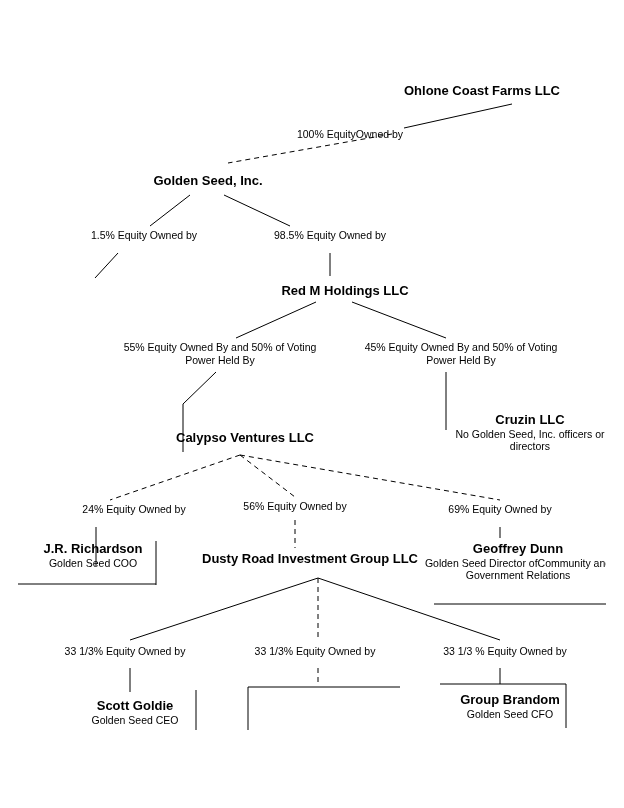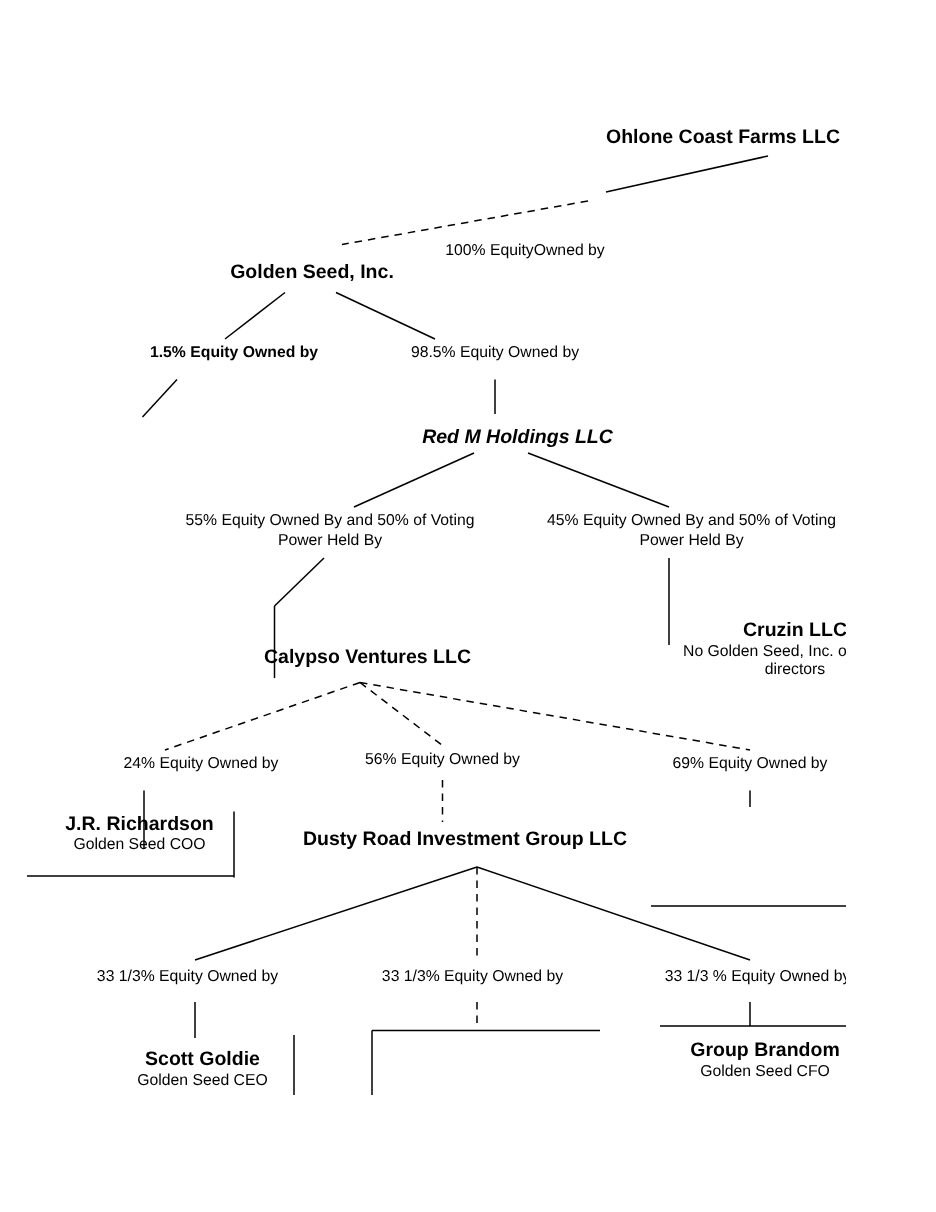--- a/index.html
+++ b/index.html
@@ -10,20 +10,21 @@
   body {
     font-family: "Liberation Sans", sans-serif;
     color: #000000;
   }
   #page {
     position: relative;
     width: 564px;
     height: 808px;
     overflow: hidden;
     background: #ffffff;
+    padding-left: 42px;
   }
   #lines {
     position: absolute;
     left: 0;
     top: 0;
     width: 624px;
     height: 808px;
     pointer-events: none;
   }
   .node {
@@ -47,32 +48,32 @@
     line-height: 1.25;
     white-space: nowrap;
   }
   .edge-label.multi {
     white-space: normal;
   }
   
   #n-ohlone   { left: 372px; top: 83px;  width: 220px; }
   #n-golden   { left: 108px; top: 173px; width: 200px; }
   #n-other    { left: 20px;  top: 283px; width: 200px; }
-  #n-redm     { left: 250px; top: 283px; width: 190px; font-style: italic; }
+  #n-redm     { left: 250px; top: 283px; width: 190px; }
   #n-calypso  { left: 130px; top: 430px; width: 230px; }
   #n-cruzin   { left: 440px; top: 412px; width: 180px; }
   #n-jr       { left: 13px;  top: 541px; width: 160px; }
   #n-dusty    { left: 160px; top: 551px; width: 300px; }
   #n-geoffrey { left: 418px; top: 541px; width: 200px; }
   #n-scott    { left: 40px;  top: 698px; width: 190px; }
   #n-chris    { left: 232px; top: 698px; width: 190px; }
   #n-neil     { left: 420px; top: 692px; width: 180px; }
 
-  #l-100   { left: 250px; top: 128px; width: 200px; margin-top: 33px; }
-  #l-15    { left: 56px;  top: 229px; width: 200px; font-weight: bold; }
+  #l-100   { left: 250px; top: 128px; width: 200px; }
+  #l-15    { left: 44px;  top: 229px; width: 200px; }
   #l-985   { left: 225px; top: 229px; width: 210px; }
   #l-55    { left: 120px; top: 341px; width: 200px; }
   #l-45    { left: 356px; top: 341px; width: 210px; }
   #l-24    { left: 0px;   top: 503px; width: 230px; margin-left: 19px; }
   #l-56    { left: 200px; top: 500px; width: 190px; }
   #l-20    { left: 400px; top: 503px; width: 200px; }
   #l-33a   { left: 10px;  top: 645px; width: 230px; }
   #l-33b   { left: 200px; top: 645px; width: 230px; }
   #l-33c   { left: 390px; top: 645px; width: 230px; }
 </style>
@@ -152,20 +153,24 @@
 
   <div class="node" id="n-jr">
     <div class="title">J.R. Richardson</div>
     <div class="sub">Golden Seed COO</div>
   </div>
 
   <div class="node" id="n-dusty">
     <div class="title">Dusty Road Investment Group LLC</div>
   </div>
 
+  <div class="node" id="n-geoffrey">
+    <div class="title">Geoffrey Dunn</div>
+    <div class="sub">Golden Seed Director ofCommunity and Government Relations</div>
+  </div>
 
   <div class="node" id="n-scott">
     <div class="title">Scott Goldie</div>
     <div class="sub">Golden Seed CEO</div>
   </div>
 
 
   <div class="node" id="n-neil">
     <div class="title">Group Brandom</div>
     <div class="sub">Golden Seed CFO</div>

